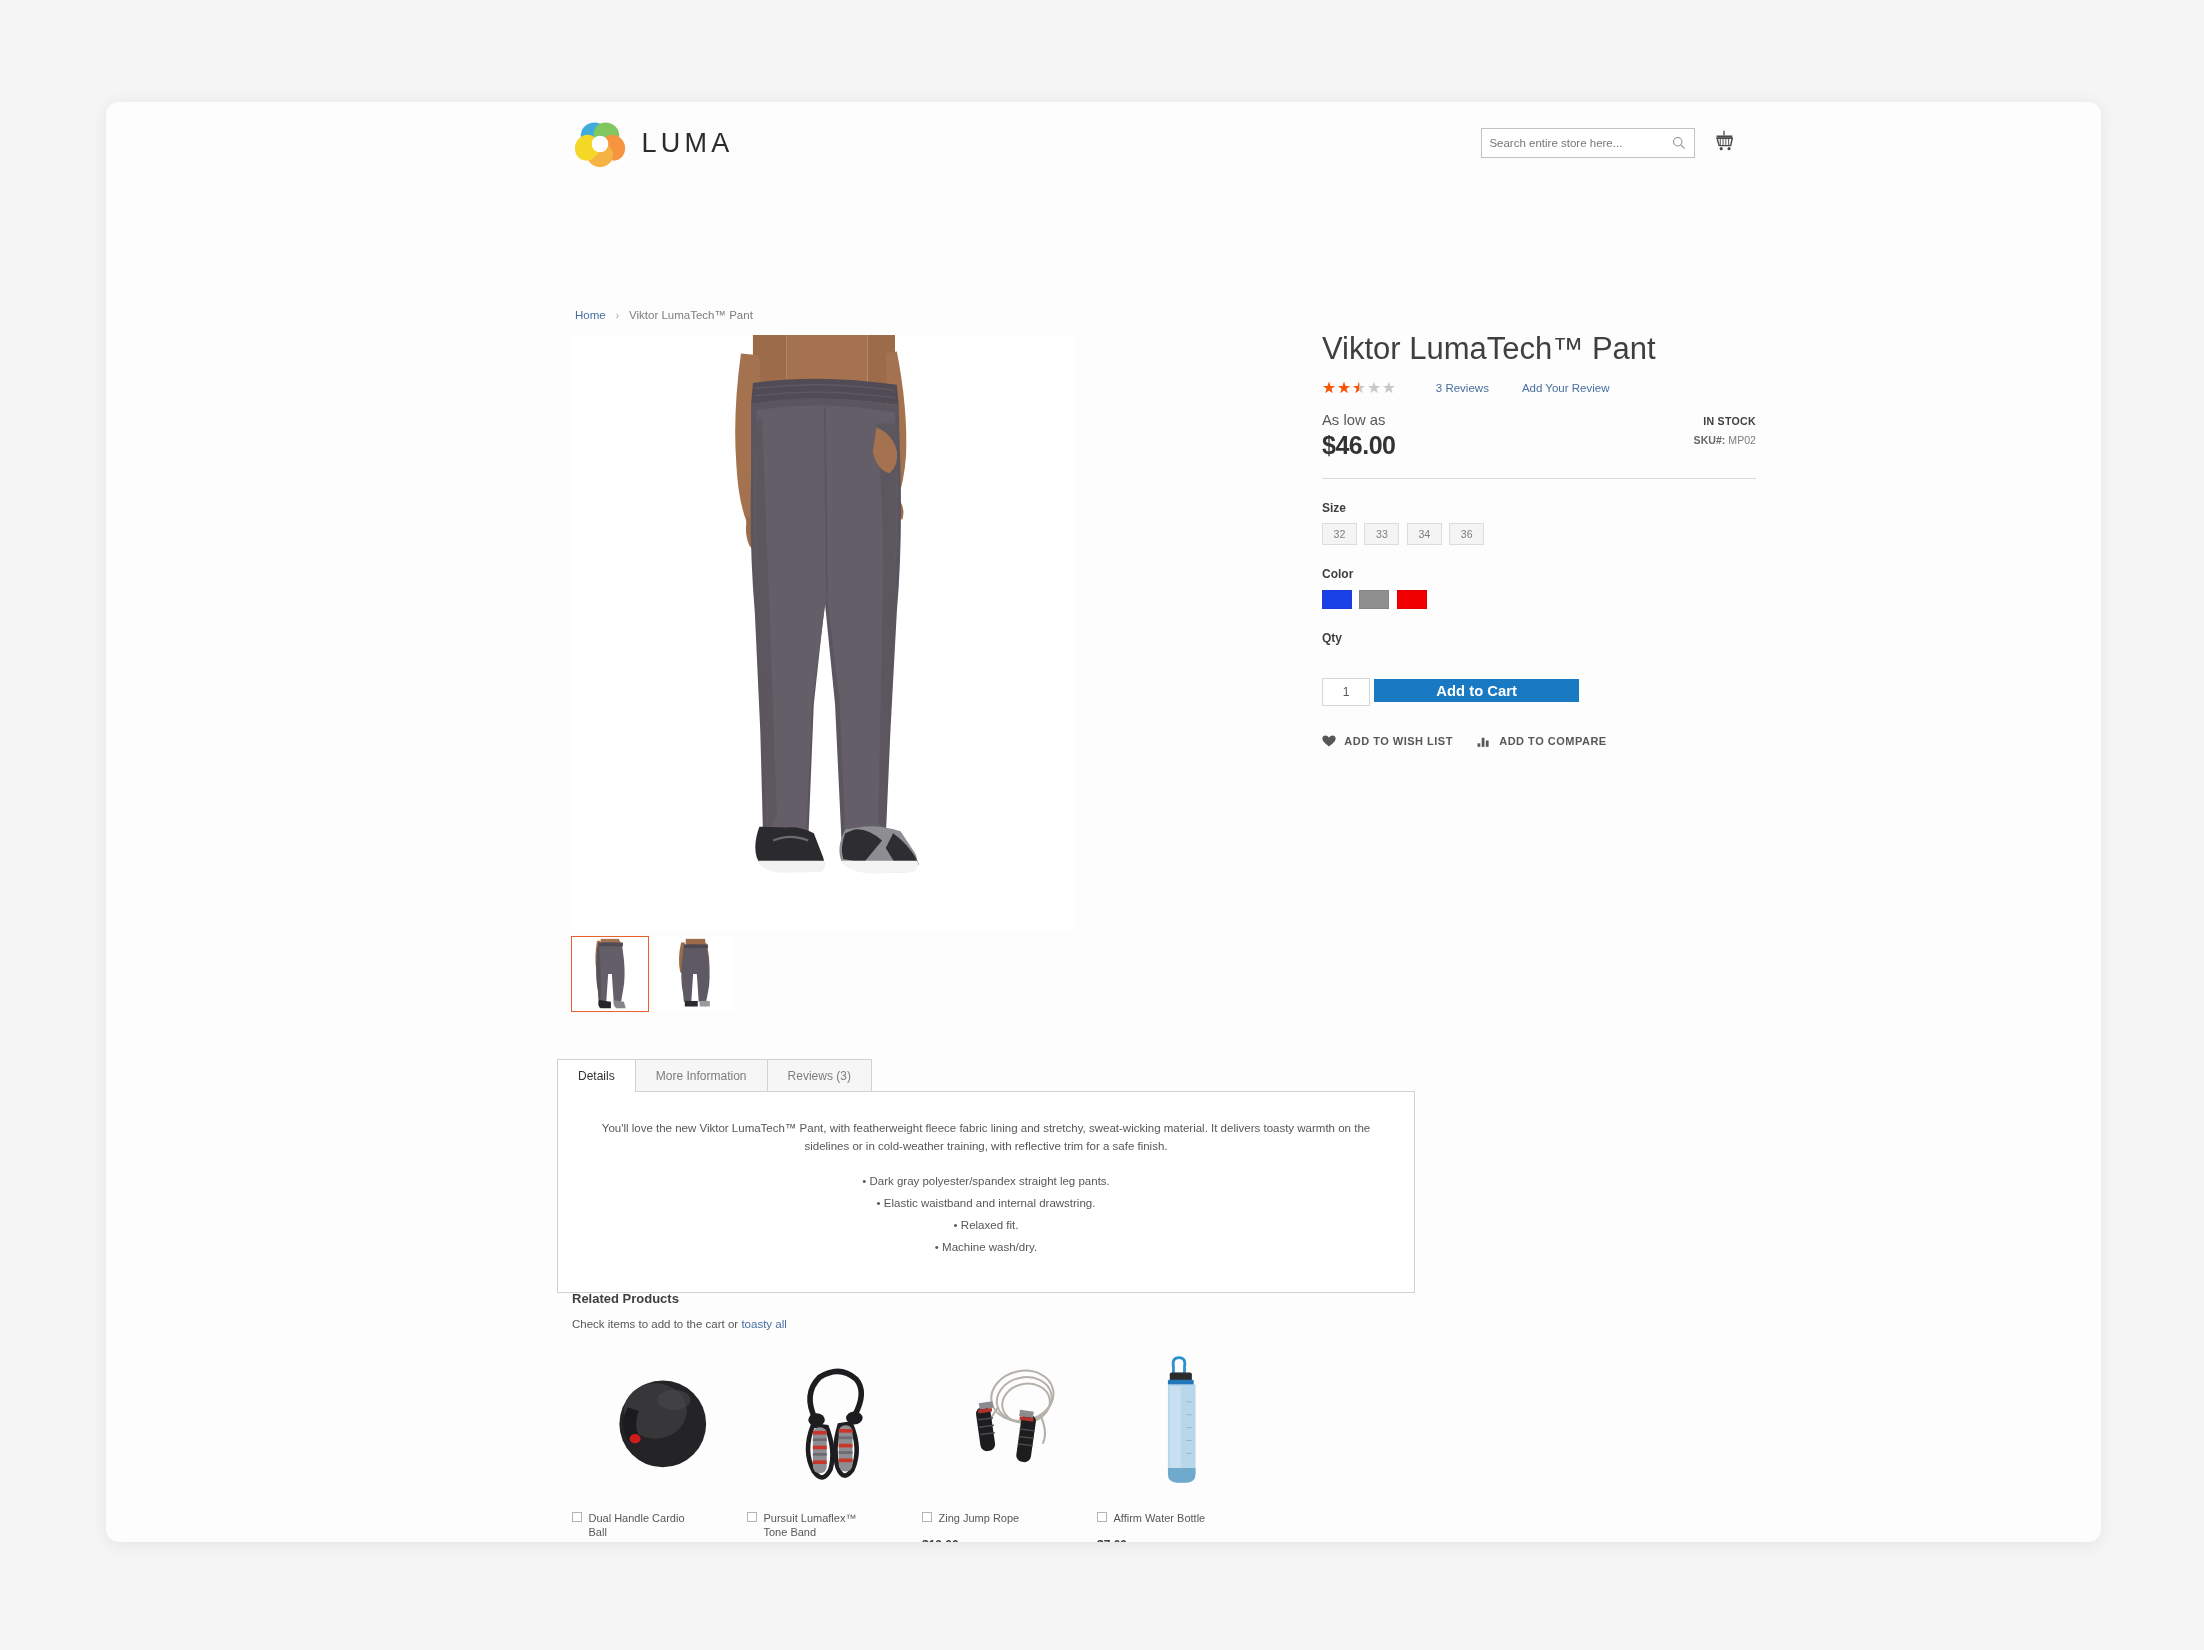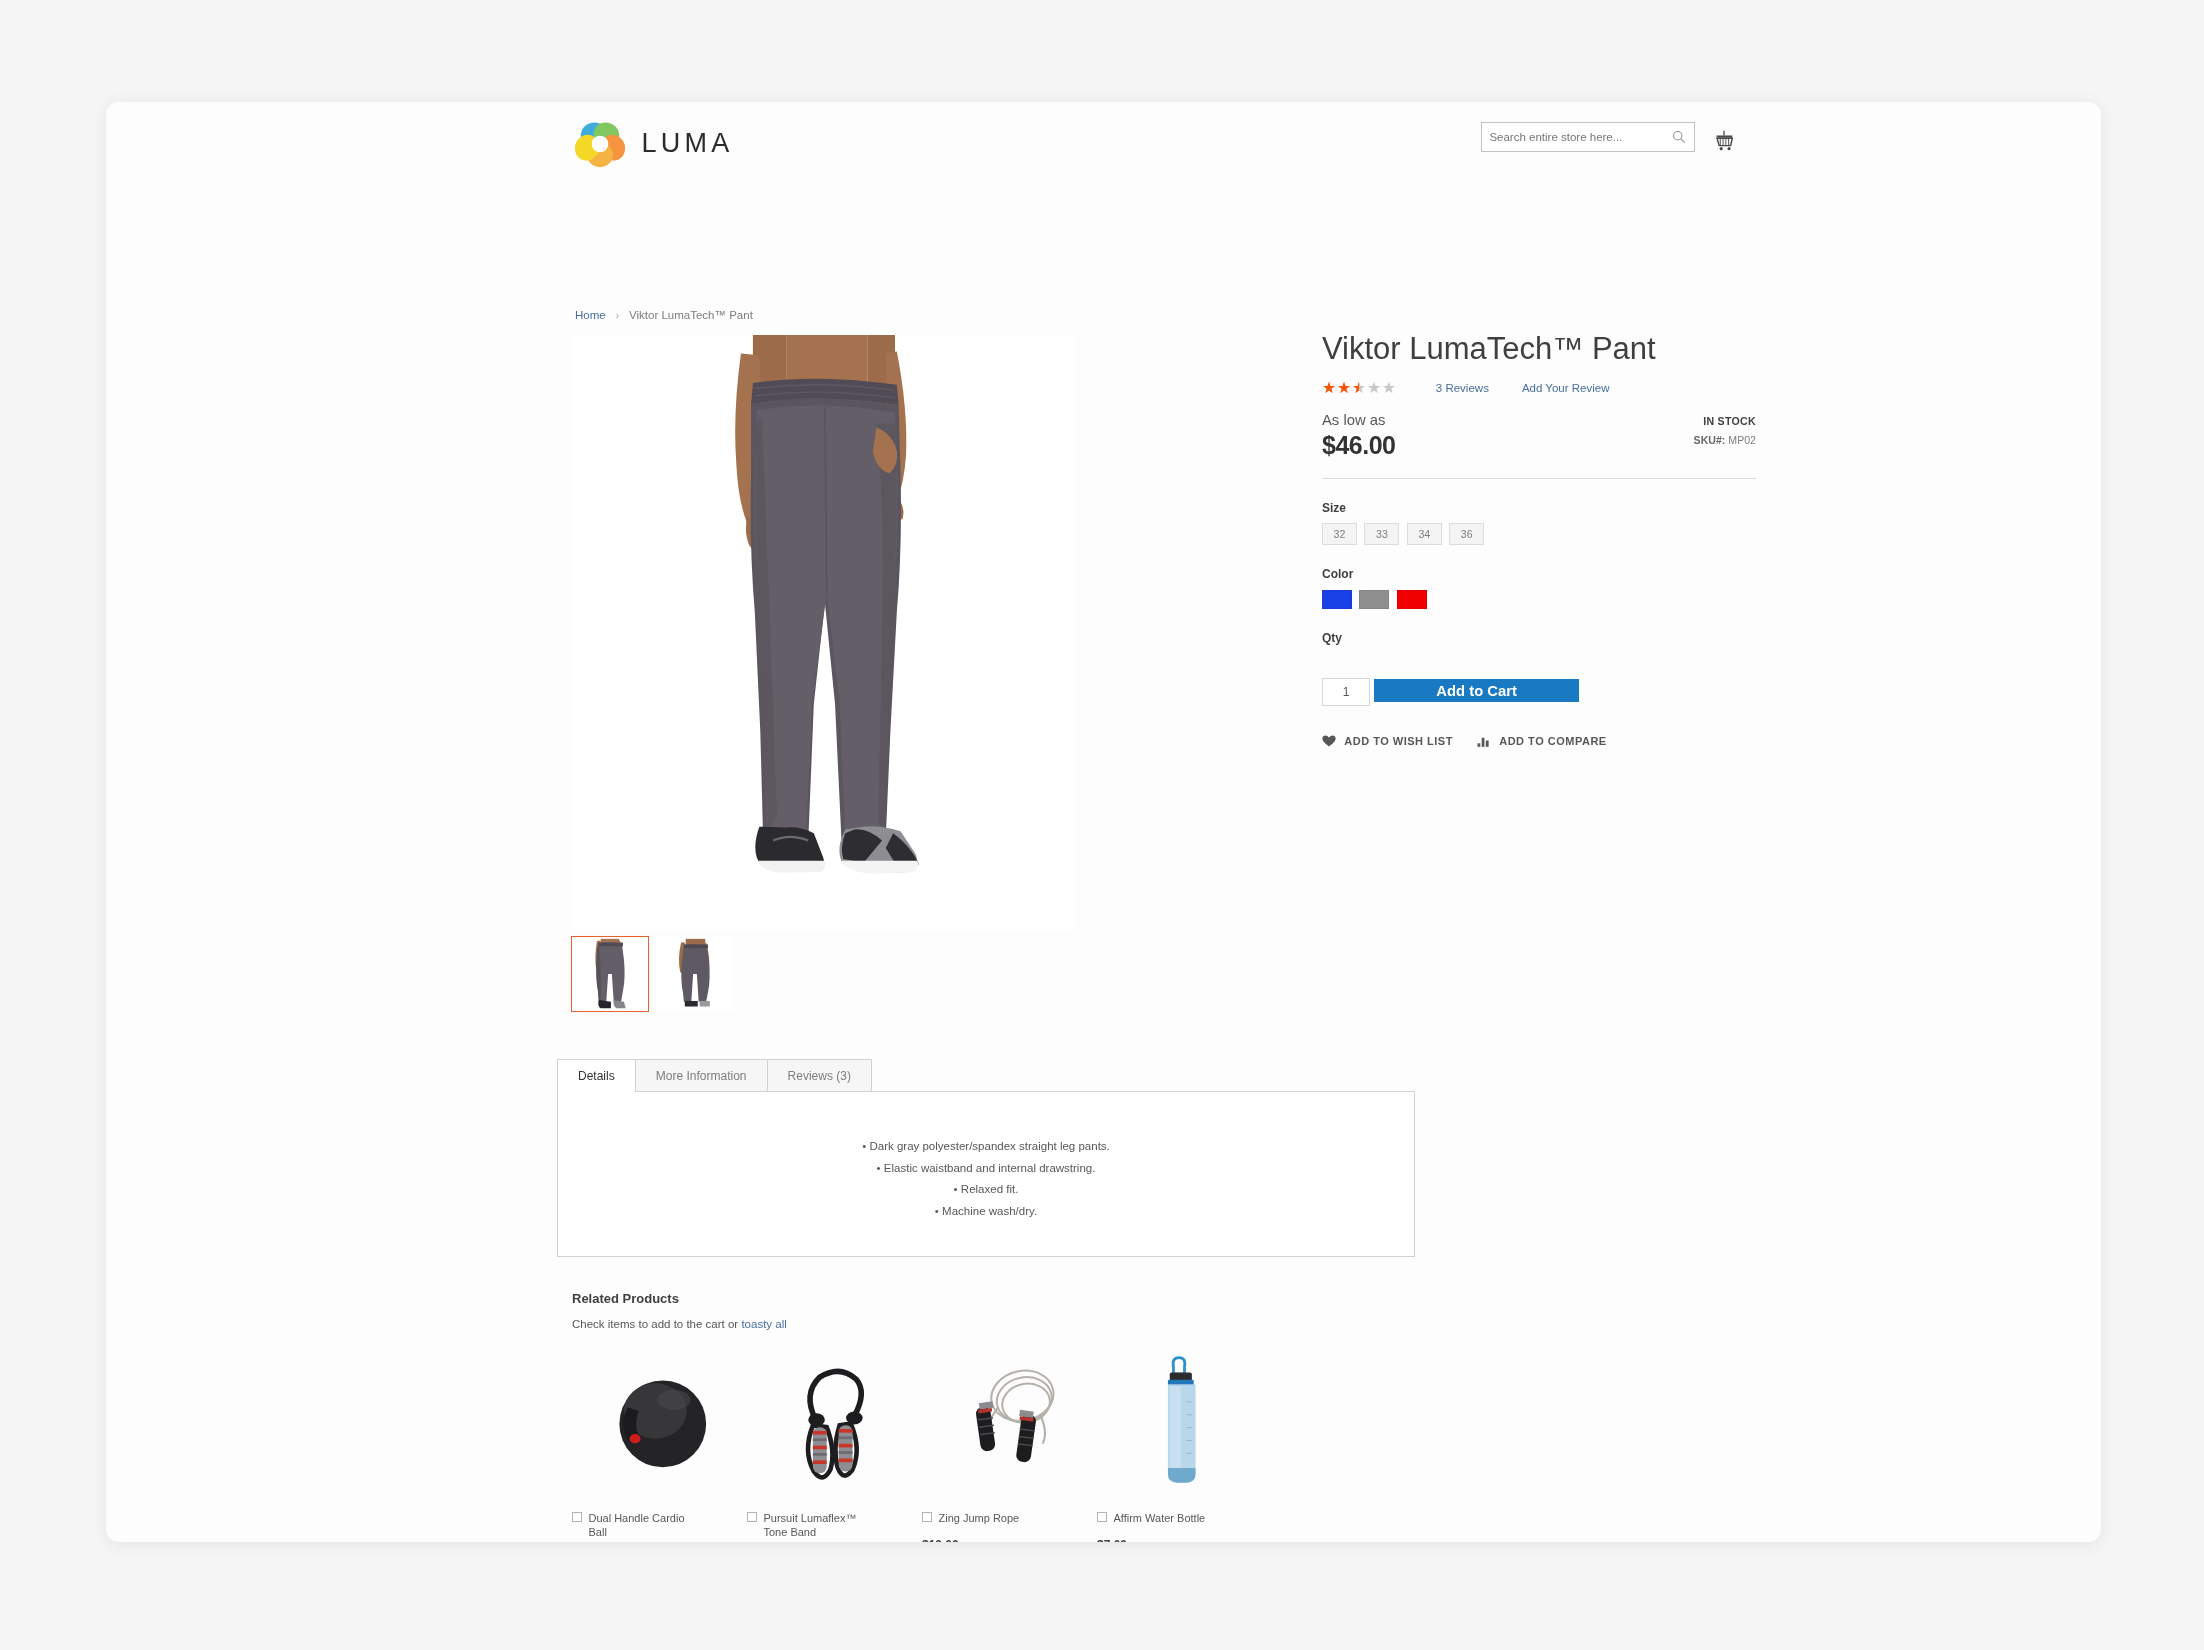--- a/index.html
+++ b/index.html
@@ -36,21 +36,21 @@
     left: 469px; top: 16.6px;
     display: flex; align-items: center; gap: 16.6px; justify-content: center;
   }
   .logo-mark { width: 50px; height: 50px; position: relative; }
   .logo-text {
     font-size: 27px; letter-spacing: 4.2px;
     color: #2b2b2b; font-weight: 400;
   }
   .search-wrap {
     position: absolute;
-    right: 406px; top: 20px;
+    right: 406px; top: 26px;
     display: flex; align-items: center;
   }
   .search-box {
     width: 214px; height: 30px;
     border: 0.9px solid #c2c2c2;
     background: #fff;
     display: flex; align-items: center;
     padding: 0 7.4px;
     position: relative;
   }
@@ -484,20 +484,21 @@
     </div>
   </div>
 
   <div class="tabs-wrap">
     <div class="tab-strip">
       <div class="tab active">Details</div>
       <div class="tab">More Information</div>
       <div class="tab">Reviews (3)</div>
     </div>
     <div class="tab-panel">
+      <div class="lead">You'll love the new Viktor LumaTech™ Pant, with featherweight fleece fabric lining and stretchy, sweat-wicking material. It delivers toasty warmth on the sidelines or in cold-weather training, with reflective trim for a safe finish.</div>
       <ul class="bullets">
         <li>Dark gray polyester/spandex straight leg pants.</li>
         <li>Elastic waistband and internal drawstring.</li>
         <li>Relaxed fit.</li>
         <li>Machine wash/dry.</li>
       </ul>
     </div>
   </div>
 
   <div class="related">

